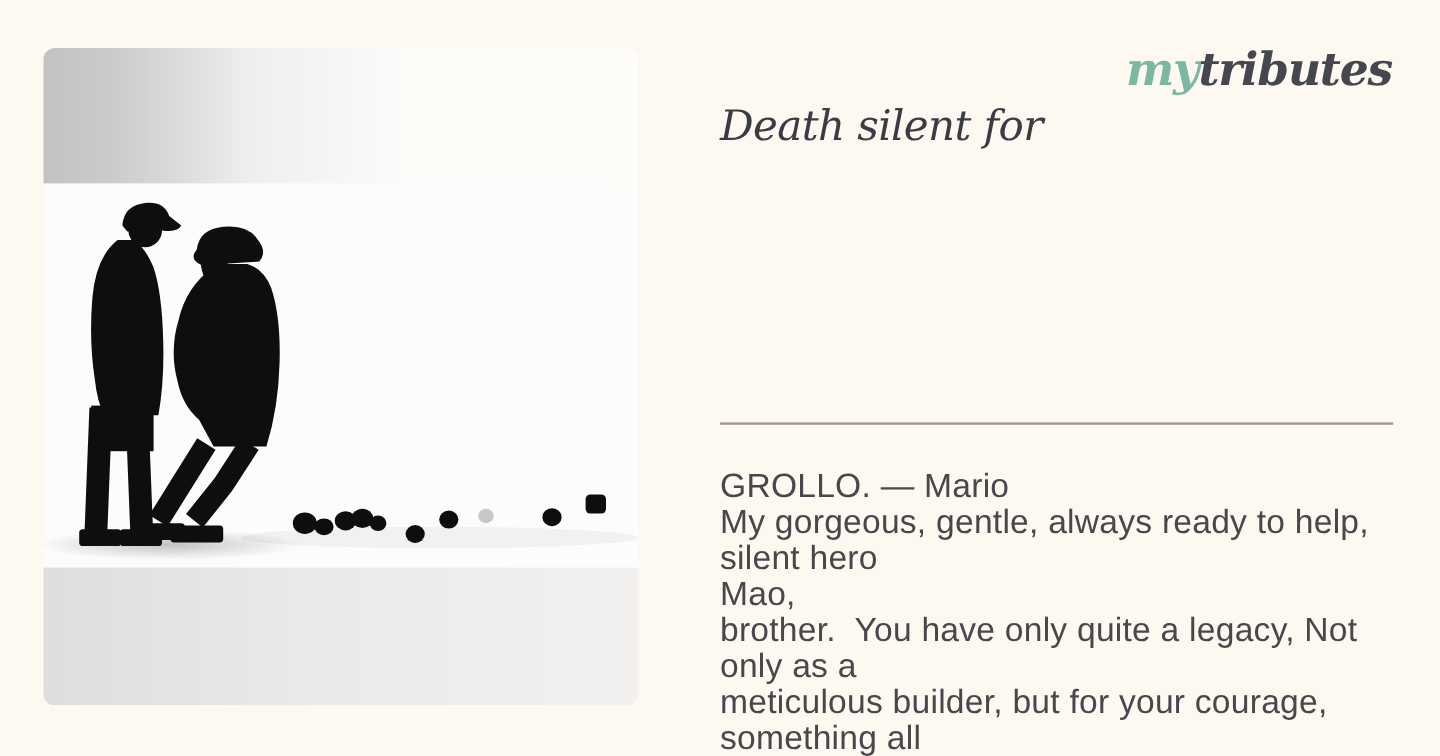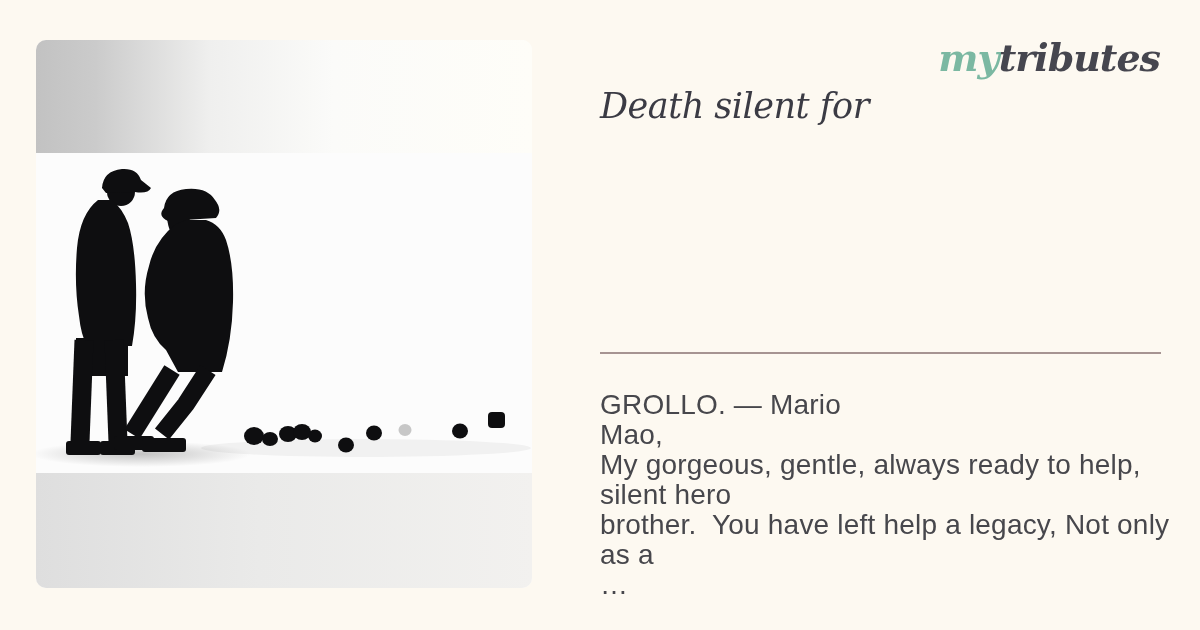--- a/index.html
+++ b/index.html
@@ -144,19 +144,20 @@
   <div class="brand">
     <span class="brand-my">my</span><span class="brand-tributes">tributes</span>
   </div>
 
   <h1 class="heading">Death silent for</h1>
 
   <div class="divider"></div>
 
   <div class="article">
     <div class="article-line">GROLLO. — Mario</div>
+    <div class="article-line">My gorgeous, gentle, always ready to help, silent hero</div>
     <div class="article-line">Mao,</div>
-    <div class="article-line">My gorgeous, gentle, always ready to help, silent hero</div>
-    <div class="article-line">brother.  You have left help a legacy, Not only as a</div>
+    <div class="article-line">brother.  You have only quite a legacy, Not only as a</div>
+    <div class="article-line">meticulous builder, but for your courage, something all</div>
     <div class="article-line">…</div>
   </div>
 
 </div>
 
 </body></html>

